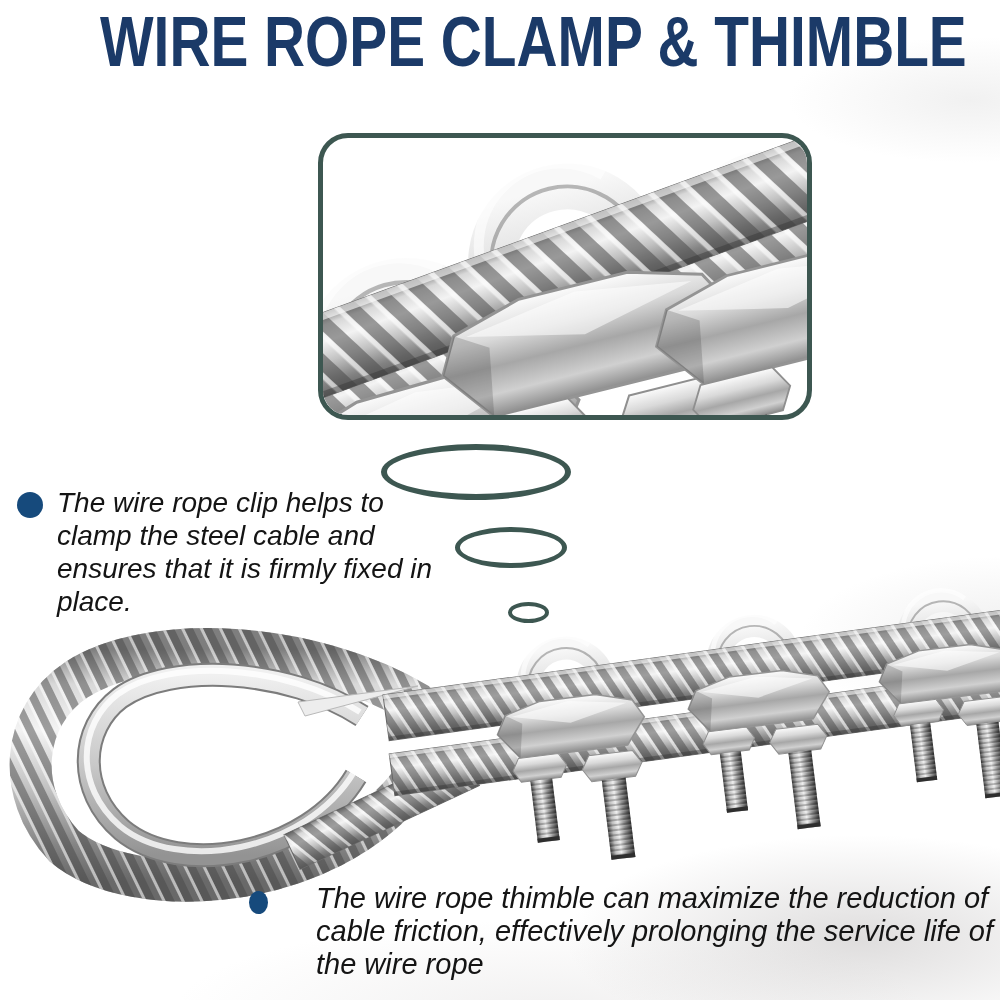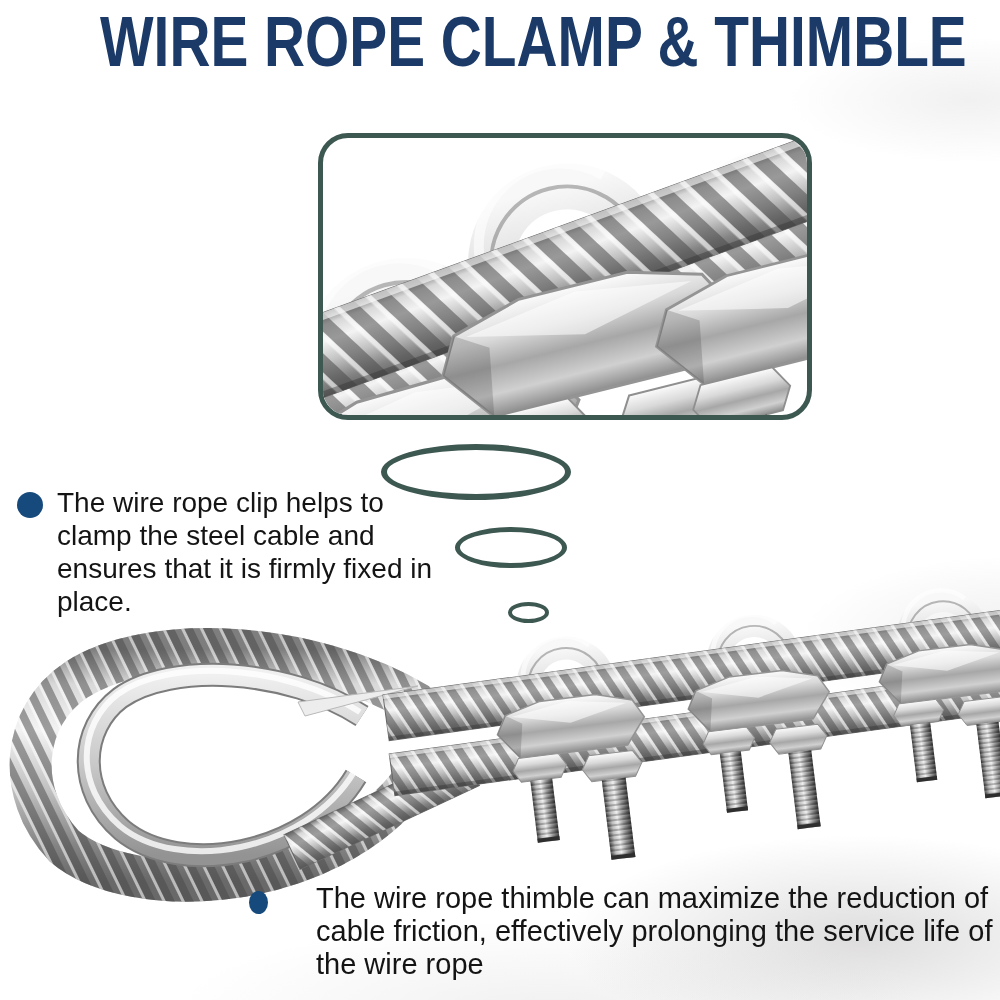--- a/index.html
+++ b/index.html
@@ -28,21 +28,21 @@
     background:#ffffff;overflow:hidden;
   }
   .panel svg{position:absolute;left:0;top:0;}
   .bubble{position:absolute;border-style:solid;border-color:var(--outline,#3d5751);border-radius:50%;background:transparent;}
   .b1{left:381px;top:444px;width:178px;height:44px;border-width:6px;}
   .b2{left:455px;top:527px;width:102px;height:31px;border-width:5px;}
   .b3{left:508px;top:602px;width:33px;height:13px;border-width:4px;}
   .dot{position:absolute;border-radius:50%;background:var(--bullet,#164a7c);}
   .dot1{left:17px;top:492px;width:26px;height:26px;}
   .dot2{left:249px;top:891px;width:19px;height:23px;}
-  .btext{position:absolute;margin:0;color:var(--text,#141414);}
+  .btext{position:absolute;margin:0;color:var(--text,#141414);font-style:italic;}
   .t1{left:57px;top:486px;width:378px;font-size:28px;line-height:33px;}
   .t2{left:280px;top:882px;width:700px;font-size:29px;line-height:33px;margin-left:36px;}
   .product{position:absolute;left:0;top:555px;width:1000px;height:445px;}
   svg{display:block;}
 </style>
 </head>
 <body style="background: rgb(255, 255, 255);">
 
 <div>
   <div class="bg-shade"></div>

